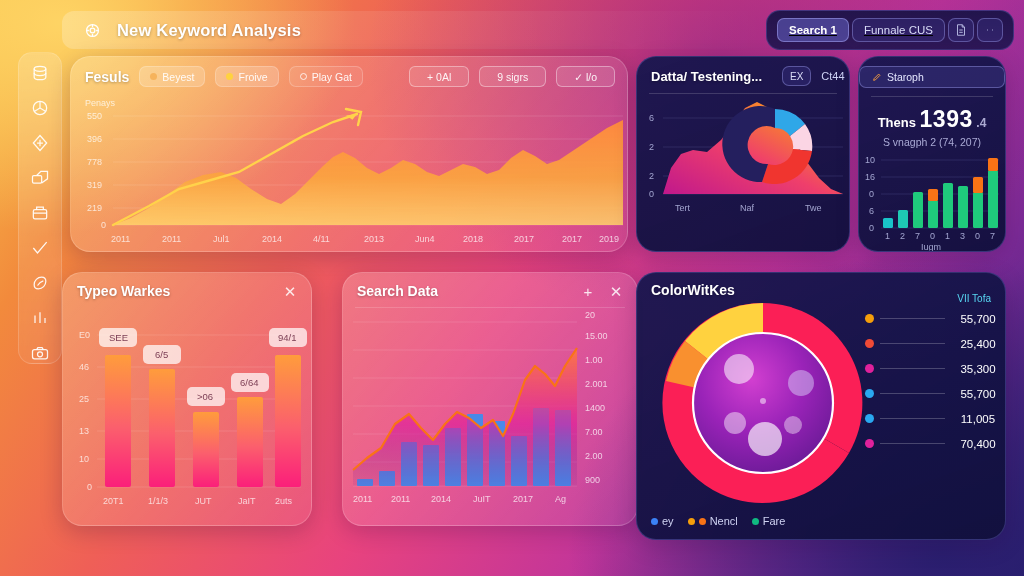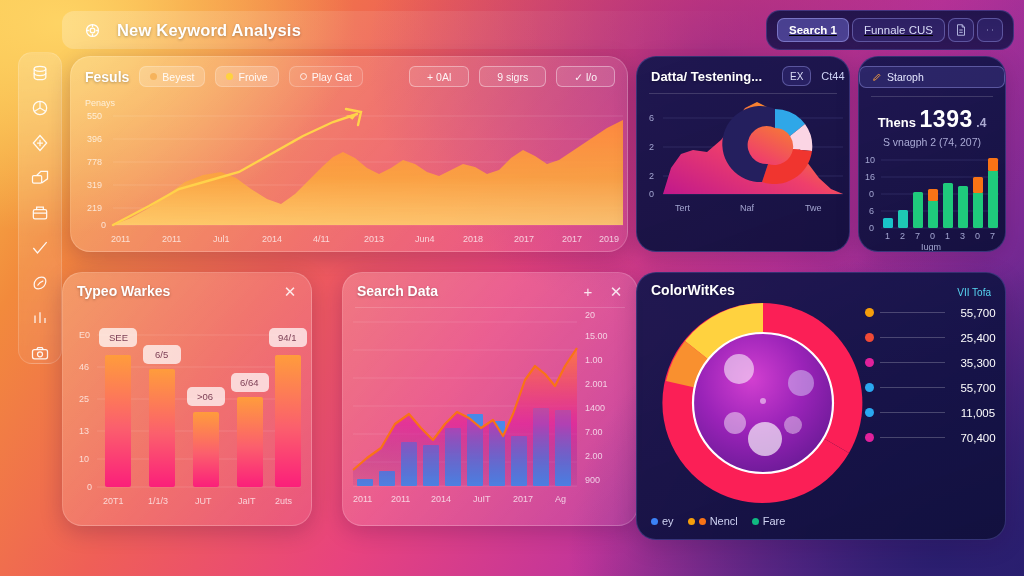--- a/index.html
+++ b/index.html
@@ -542,21 +542,21 @@
           <circle cx="0" cy="0" r="70" fill="url(#gHole)" stroke="#ffffff" stroke-width="2.2"></circle>
           <circle cx="-24" cy="-34" r="15" fill="#ffffff" opacity=".55"></circle>
           <circle cx="38" cy="-20" r="13" fill="#dfe0ff" opacity=".45"></circle>
           <circle cx="-28" cy="20" r="11" fill="#ffffff" opacity=".45"></circle>
           <circle cx="30" cy="22" r="9" fill="#ffffff" opacity=".4"></circle>
           <circle cx="2" cy="36" r="17" fill="#ffffff" opacity=".65"></circle>
           <circle cx="0" cy="-2" r="3" fill="#ffffff" opacity=".5"></circle>
         </g>
       </svg>
     </div>
-    <div style="position:absolute;right:0;top:10px;width:140px">
+    <div style="position:absolute;right:0;top:16px;width:140px">
       <div class="legend-head">VII Tofa</div>
       <div class="legend-row">
         <i class="legend-dot" style="background:#f59e0b"></i>
         <i class="legend-line"></i>
         <span class="legend-val">55,700</span>
       </div>
       <div class="legend-row">
         <i class="legend-dot" style="background:#f04a36"></i>
         <i class="legend-line"></i>
         <span class="legend-val">25,400</span>

